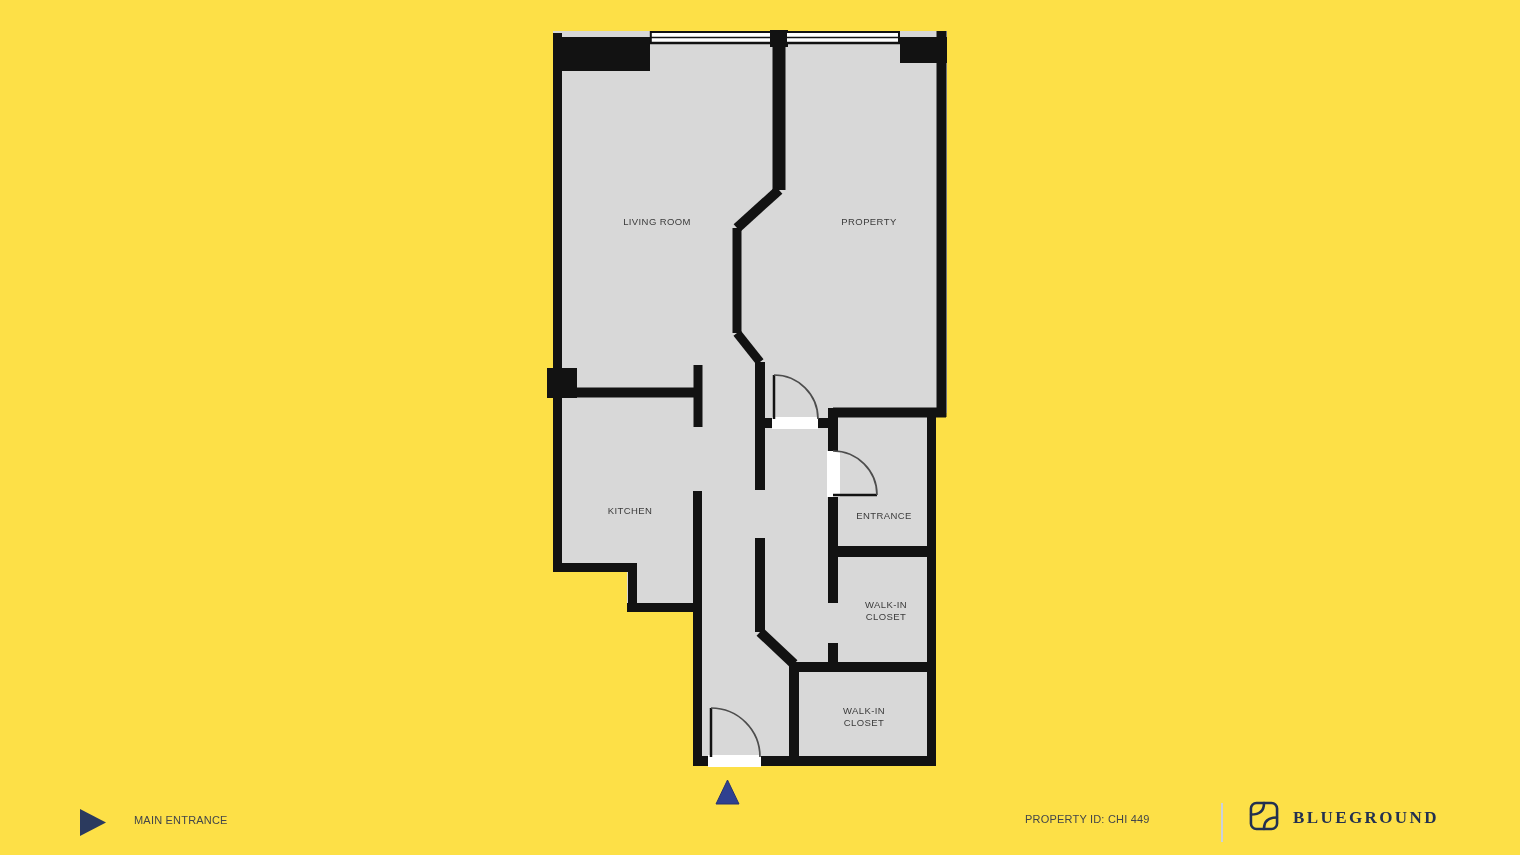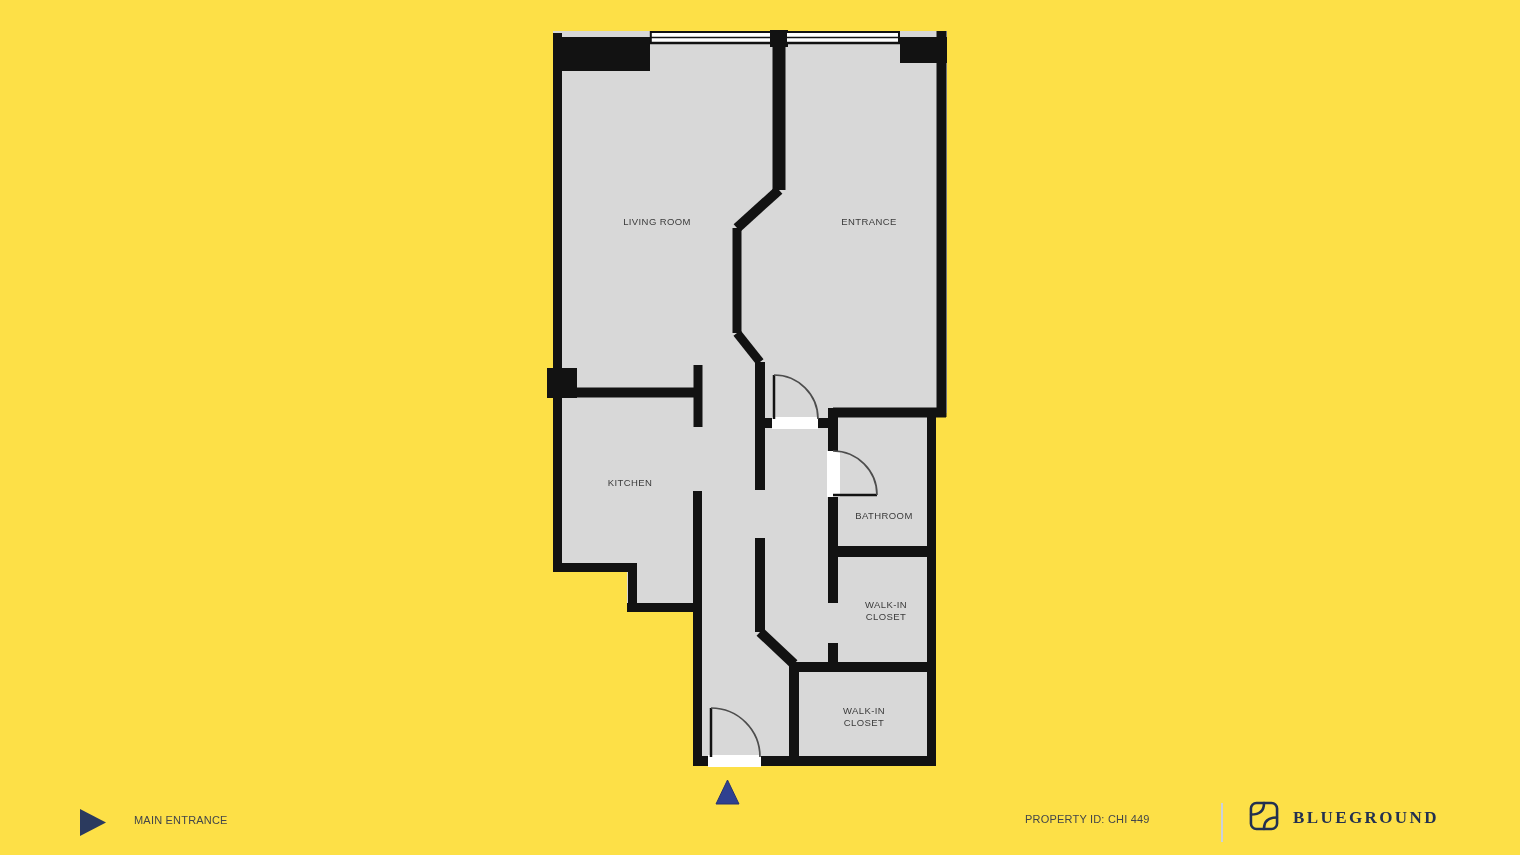--- a/index.html
+++ b/index.html
@@ -107,23 +107,23 @@
       <path d="M833,451 A44,44 0 0 1 877,495" stroke="#4d4d4d" stroke-width="1.7" fill="none"></path>
 
       <path d="M711,757 V708" stroke="#121212" stroke-width="2.5" fill="none"></path>
       <path d="M711,708 A49,49 0 0 1 760,757" stroke="#4d4d4d" stroke-width="1.7" fill="none"></path>
     </g>
 
     <polygon points="727.5,780 716,804 739,804" fill="#2f4190" stroke="#27336f" stroke-width="1"></polygon>
   </svg>
 
   <div class="room-label" style="left:657px;top:222px;">LIVING ROOM</div>
-  <div class="room-label" style="left:869px;top:222px;">ENTRANCE</div>
-  <div class="room-label" style="left:630px;top:483px;">KITCHEN</div>
-  <div class="room-label" style="left:884px;top:516px;">BATHROOM</div>
+  <div class="room-label" style="left:869px;top:222px;">PROPERTY</div>
+  <div class="room-label" style="left:630px;top:511px;">KITCHEN</div>
+  <div class="room-label" style="left:884px;top:516px;">ENTRANCE</div>
   <div class="room-label wrap" style="left:886px;top:611px;">WALK-IN CLOSET</div>
   <div class="room-label wrap" style="left:864px;top:717px;">WALK-IN CLOSET</div>
 
   <svg class="icon" style="left:78px;top:807px;" width="30" height="32" viewBox="0 0 30 32">
     <polygon points="2,2 2,29 28,15.5" fill="#2b3a5e"></polygon>
   </svg>
   <div class="footer-text" style="left:134px;top:814px;">MAIN ENTRANCE</div>
 
   <div class="footer-text" style="left:1025px;top:813px;">PROPERTY ID: CHI 449</div>
 

